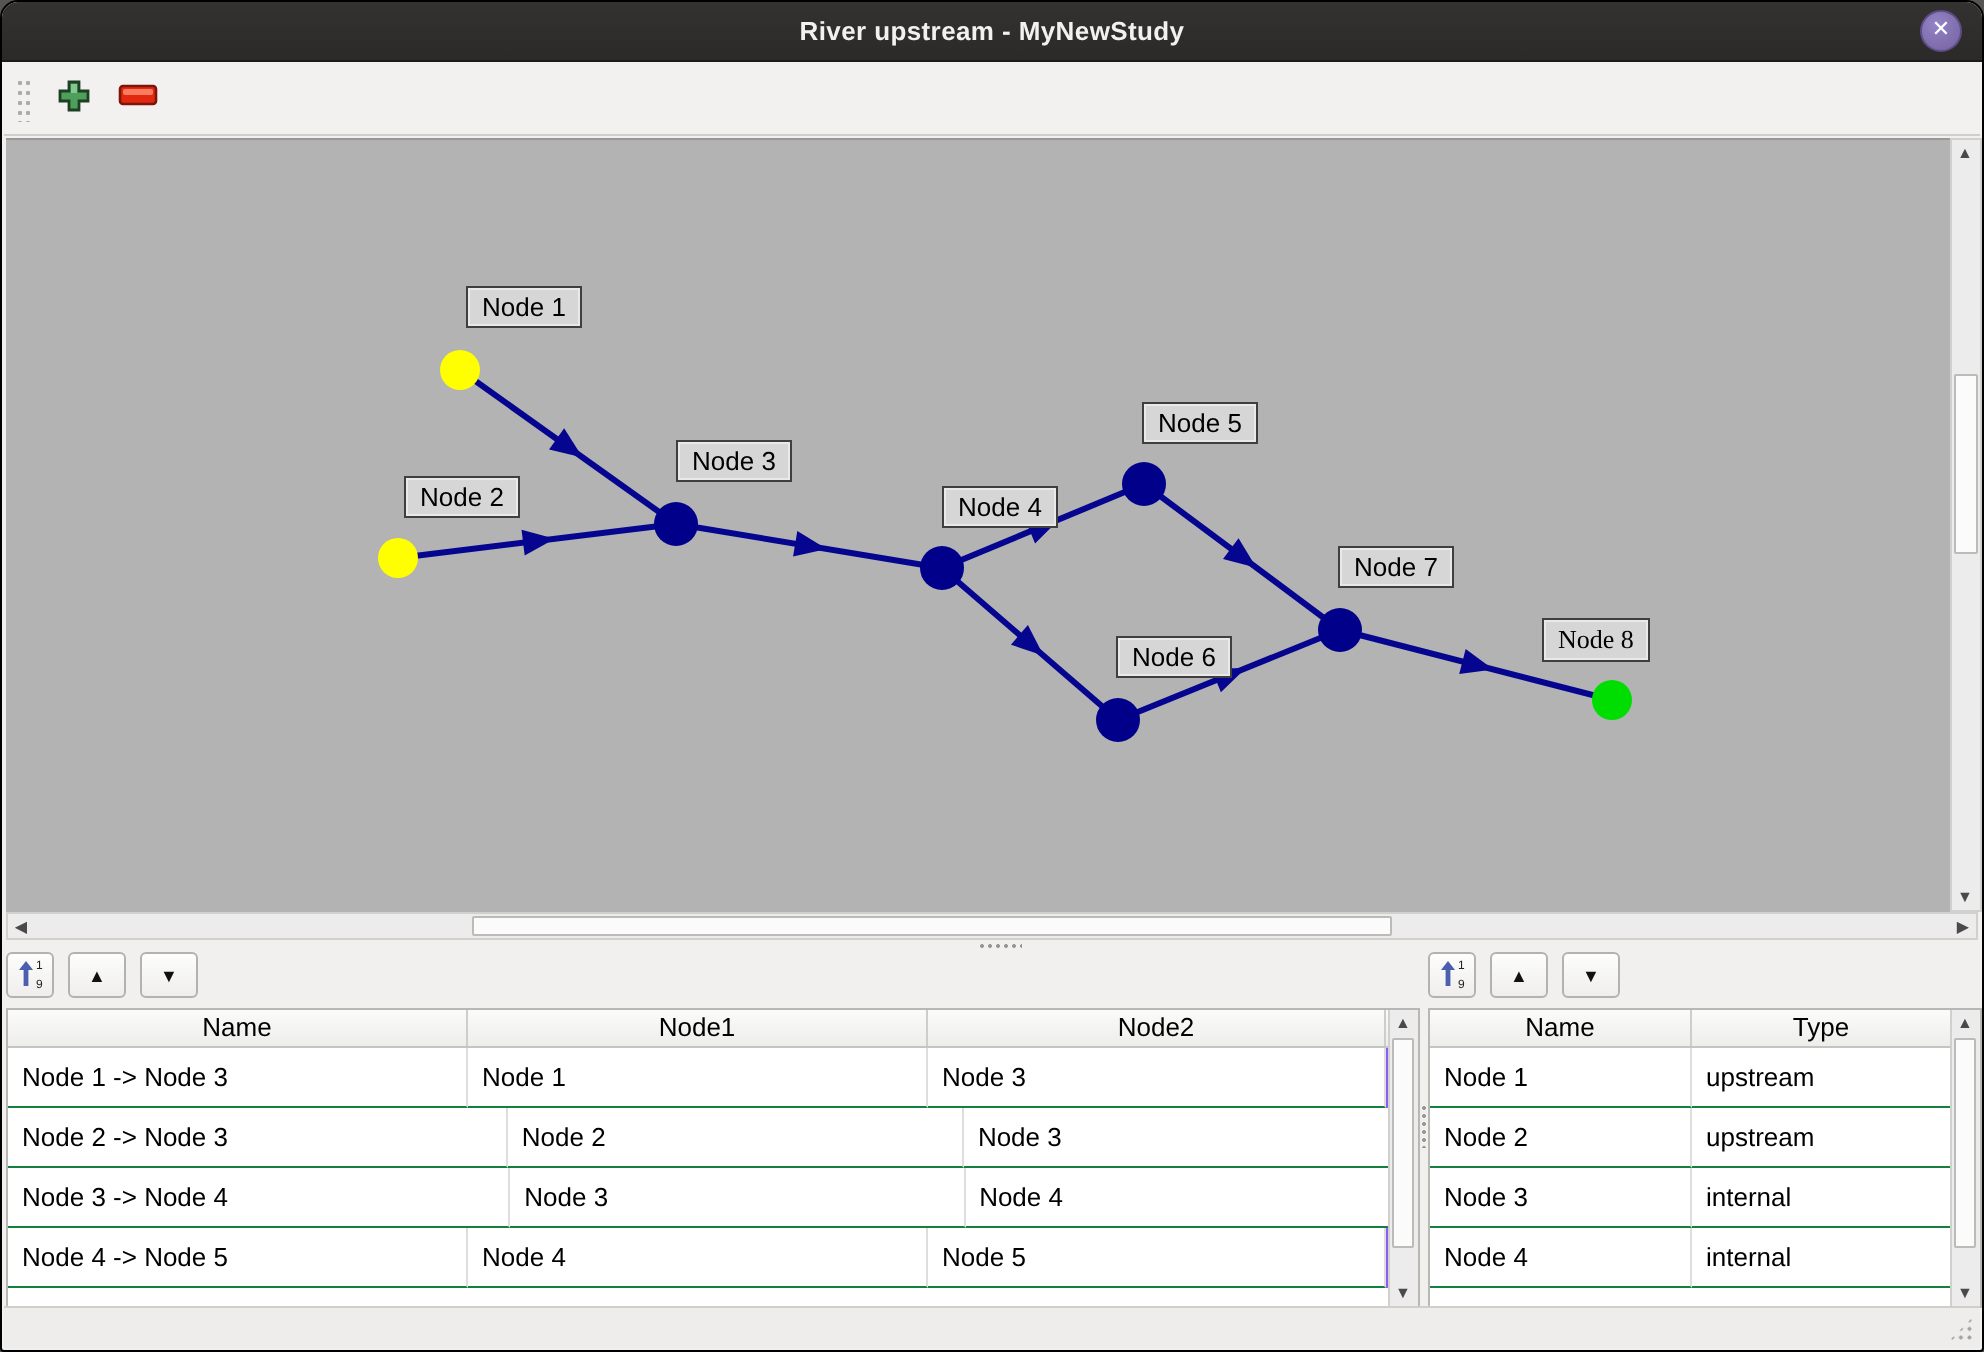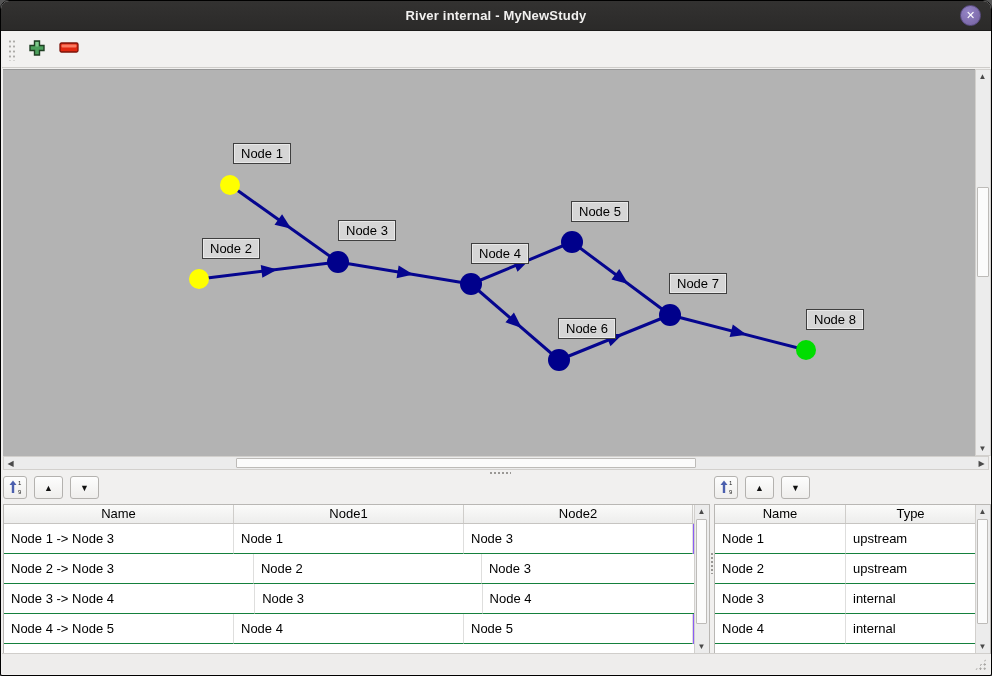--- a/index.html
+++ b/index.html
@@ -102,21 +102,21 @@
     background-size:4.3px 4.3px;
     clip-path:polygon(100% 0, 100% 100%, 0 100%);
   }
 </style>
 </head>
 <body>
 
 <div class="window">
 
   <div class="titlebar">
-    <span class="title">River internal - MyNewStudy</span>
+    <span class="title">River upstream - MyNewStudy</span>
     <div class="close-btn">✕</div>
   </div>
 
   <div class="main-toolbar">
     <div class="tb-grip"></div>
     <button class="tb-btn">
       <span>
         <svg width="18" height="18" viewBox="0 0 18 18">
           <path d="M6.5 2h5v4.5H16v5h-4.5V16h-5v-4.5H2v-5h4.5z" fill="#4ca05c" stroke="#1f3f23" stroke-width="1.4"></path>
           <path d="M7.5 3h3v4.5H7.5z" fill="#8fd39b" opacity="0.8"></path>
@@ -161,21 +161,21 @@
         <circle cx="805" cy="348" r="10" fill="#00dd00"></circle>
       </svg>
     <div>
         <div class="node-label" style="left: 230px; top: 73px;">Node 1</div>
         <div class="node-label" style="left: 199px; top: 168px;">Node 2</div>
         <div class="node-label" style="left: 335px; top: 150px;">Node 3</div>
         <div class="node-label" style="left: 468px; top: 173px;">Node 4</div>
         <div class="node-label" style="left: 568px; top: 131px;">Node 5</div>
         <div class="node-label" style="left: 555px; top: 248px;">Node 6</div>
         <div class="node-label" style="left: 666px; top: 203px;">Node 7</div>
-        <div class="node-label" style="left: 803px; top: 239px;">Node 8</div>
+        <div class="node-label" style="left: 768px; top: 239px; font-family: Liberation Serif, serif;">Node 8</div>
       </div>
   </div>
 
   <div class="sbar vscroll-canvas">
     <div class="sb-arrow" style="top:0; left:0;">▲</div>
     <div class="sb-thumb" style="top:117px; left:1px; width:12px; height:90px;"></div>
     <div class="sb-arrow" style="bottom:0; left:0;">▼</div>
   </div>
 
   <div class="sbar hscroll-canvas">

